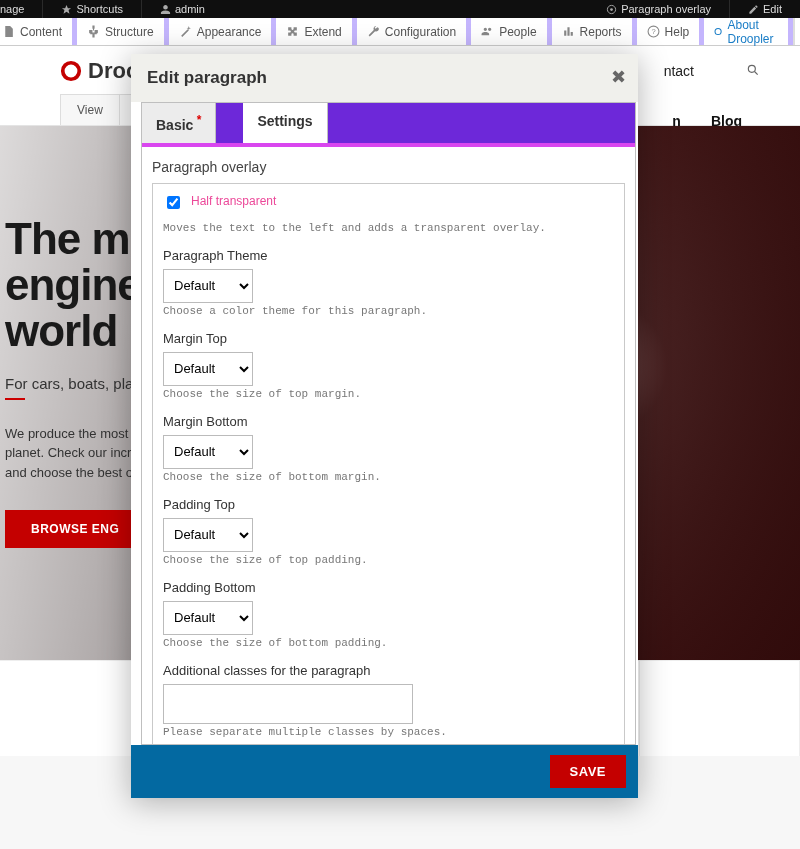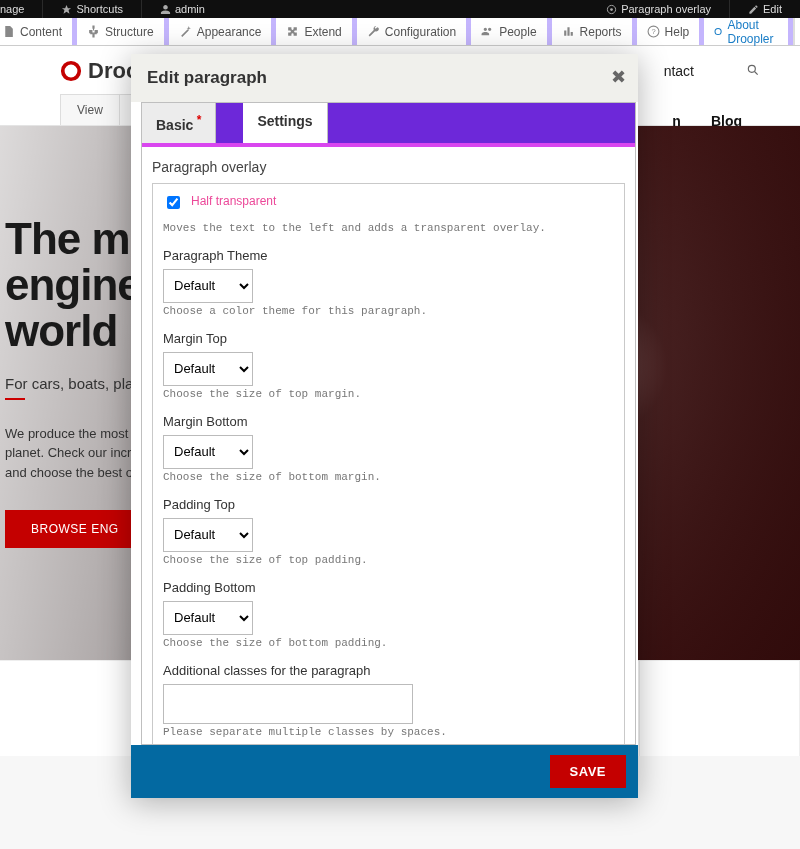--- a/index.html
+++ b/index.html
@@ -36,21 +36,21 @@
 
   .local-tasks { background: #fff; padding: 0 60px; display: flex; gap: 0; border-bottom: 1px solid #e4e4e4; }
   .local-tasks .ltab { padding: 8px 16px; font-size: 12px; color: #555; border: 1px solid #ddd; border-bottom: none; background: #f7f7f7; margin-right: -1px; }
   .local-tasks .ltab.active { color: #b00; }
 
   .hero { height: 534px; background: linear-gradient(100deg, rgba(255,255,255,0.85) 0%, rgba(255,255,255,0.6) 28%, rgba(100,20,20,0.5) 45%, rgba(50,10,10,0.9) 100%), radial-gradient(circle at 75% 45%, #ccc 2%, #555 10%, #1a0a0a 60%); position: relative; color: #1a1a1a; padding: 90px 0 0 5px; }
   .hero h1 { font-size: 44px; font-weight: 700; margin: 0; line-height: 1.05; letter-spacing: -1px; }
   .hero .sub { margin-top: 20px; font-size: 15px; color: #333; }
   .hero .divider { width: 20px; height: 2px; background: #c00; margin-top: 6px; }
   .hero .para { margin-top: 24px; font-size: 13px; line-height: 1.5; max-width: 240px; color: #333; }
-  .hero .cta { display: inline-block; margin-top: 28px; background: #c40000; color: #fff; padding: 12px 26px; font-size: 12px; font-weight: normal; letter-spacing: 0.5px; }
+  .hero .cta { display: inline-block; margin-top: 28px; background: #c40000; color: #fff; padding: 12px 26px; font-size: 12px; font-weight: bold; letter-spacing: 0.5px; }
 
   .gridsection { display: flex; height: 96px; background: #fff; border-top: 1px solid #eee; }
   .gridsection .col { flex: 1; border-right: 1px solid #eee; }
   .modal { position: absolute; left: 131px; top: 54px; width: 507px; height: 744px; background: #fff; box-shadow: 0 4px 30px rgba(0,0,0,0.3); display: flex; flex-direction: column; }
   .modal-header { background: #f0f0ec; padding: 14px 16px; position: relative; }
   .modal-header h2 { margin: 0; font-size: 17px; font-weight: bold; color: #333; }
   .modal-close { position: absolute; right: 12px; top: 12px; font-size: 18px; color: #666; cursor: pointer; }
 
   .modal-body { flex: 1; padding: 0 10px 10px 10px; position: relative; overflow: hidden; }
   .modal-scroll { position: absolute; top: 0; left: 10px; right: 2px; bottom: 0; overflow-y: scroll; border: 1px solid #bfbfbf; background: #fff; }

